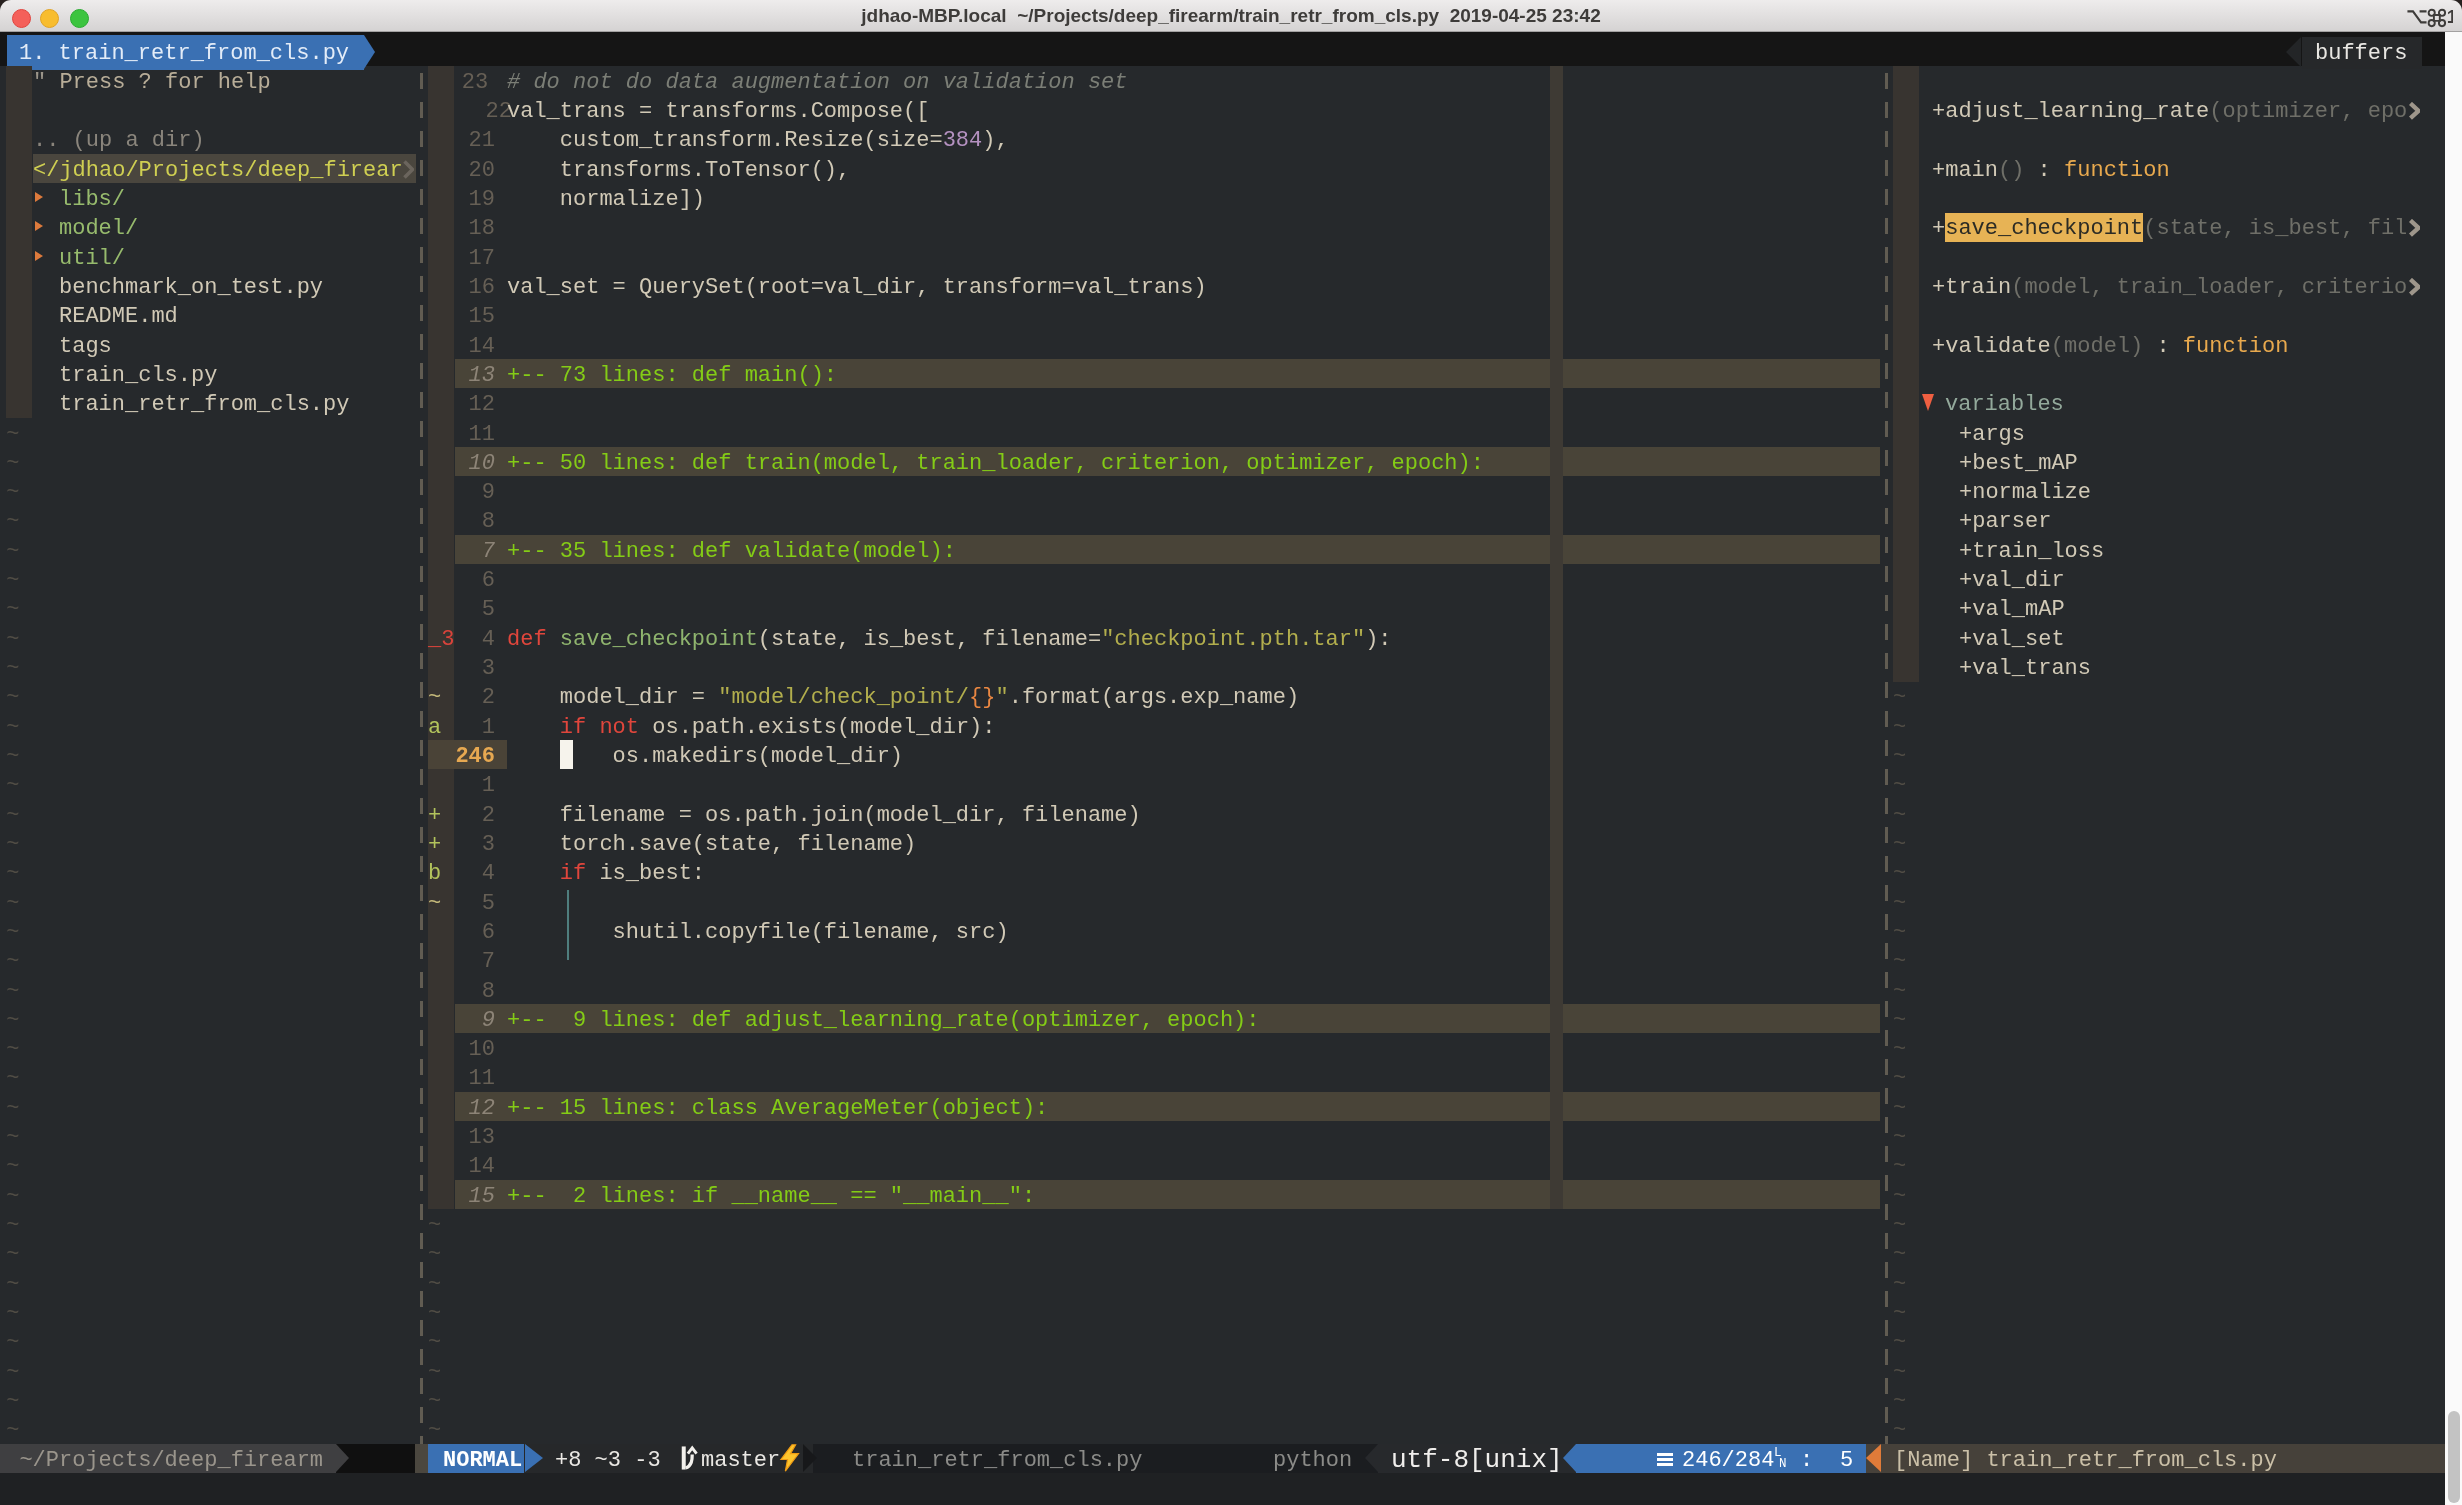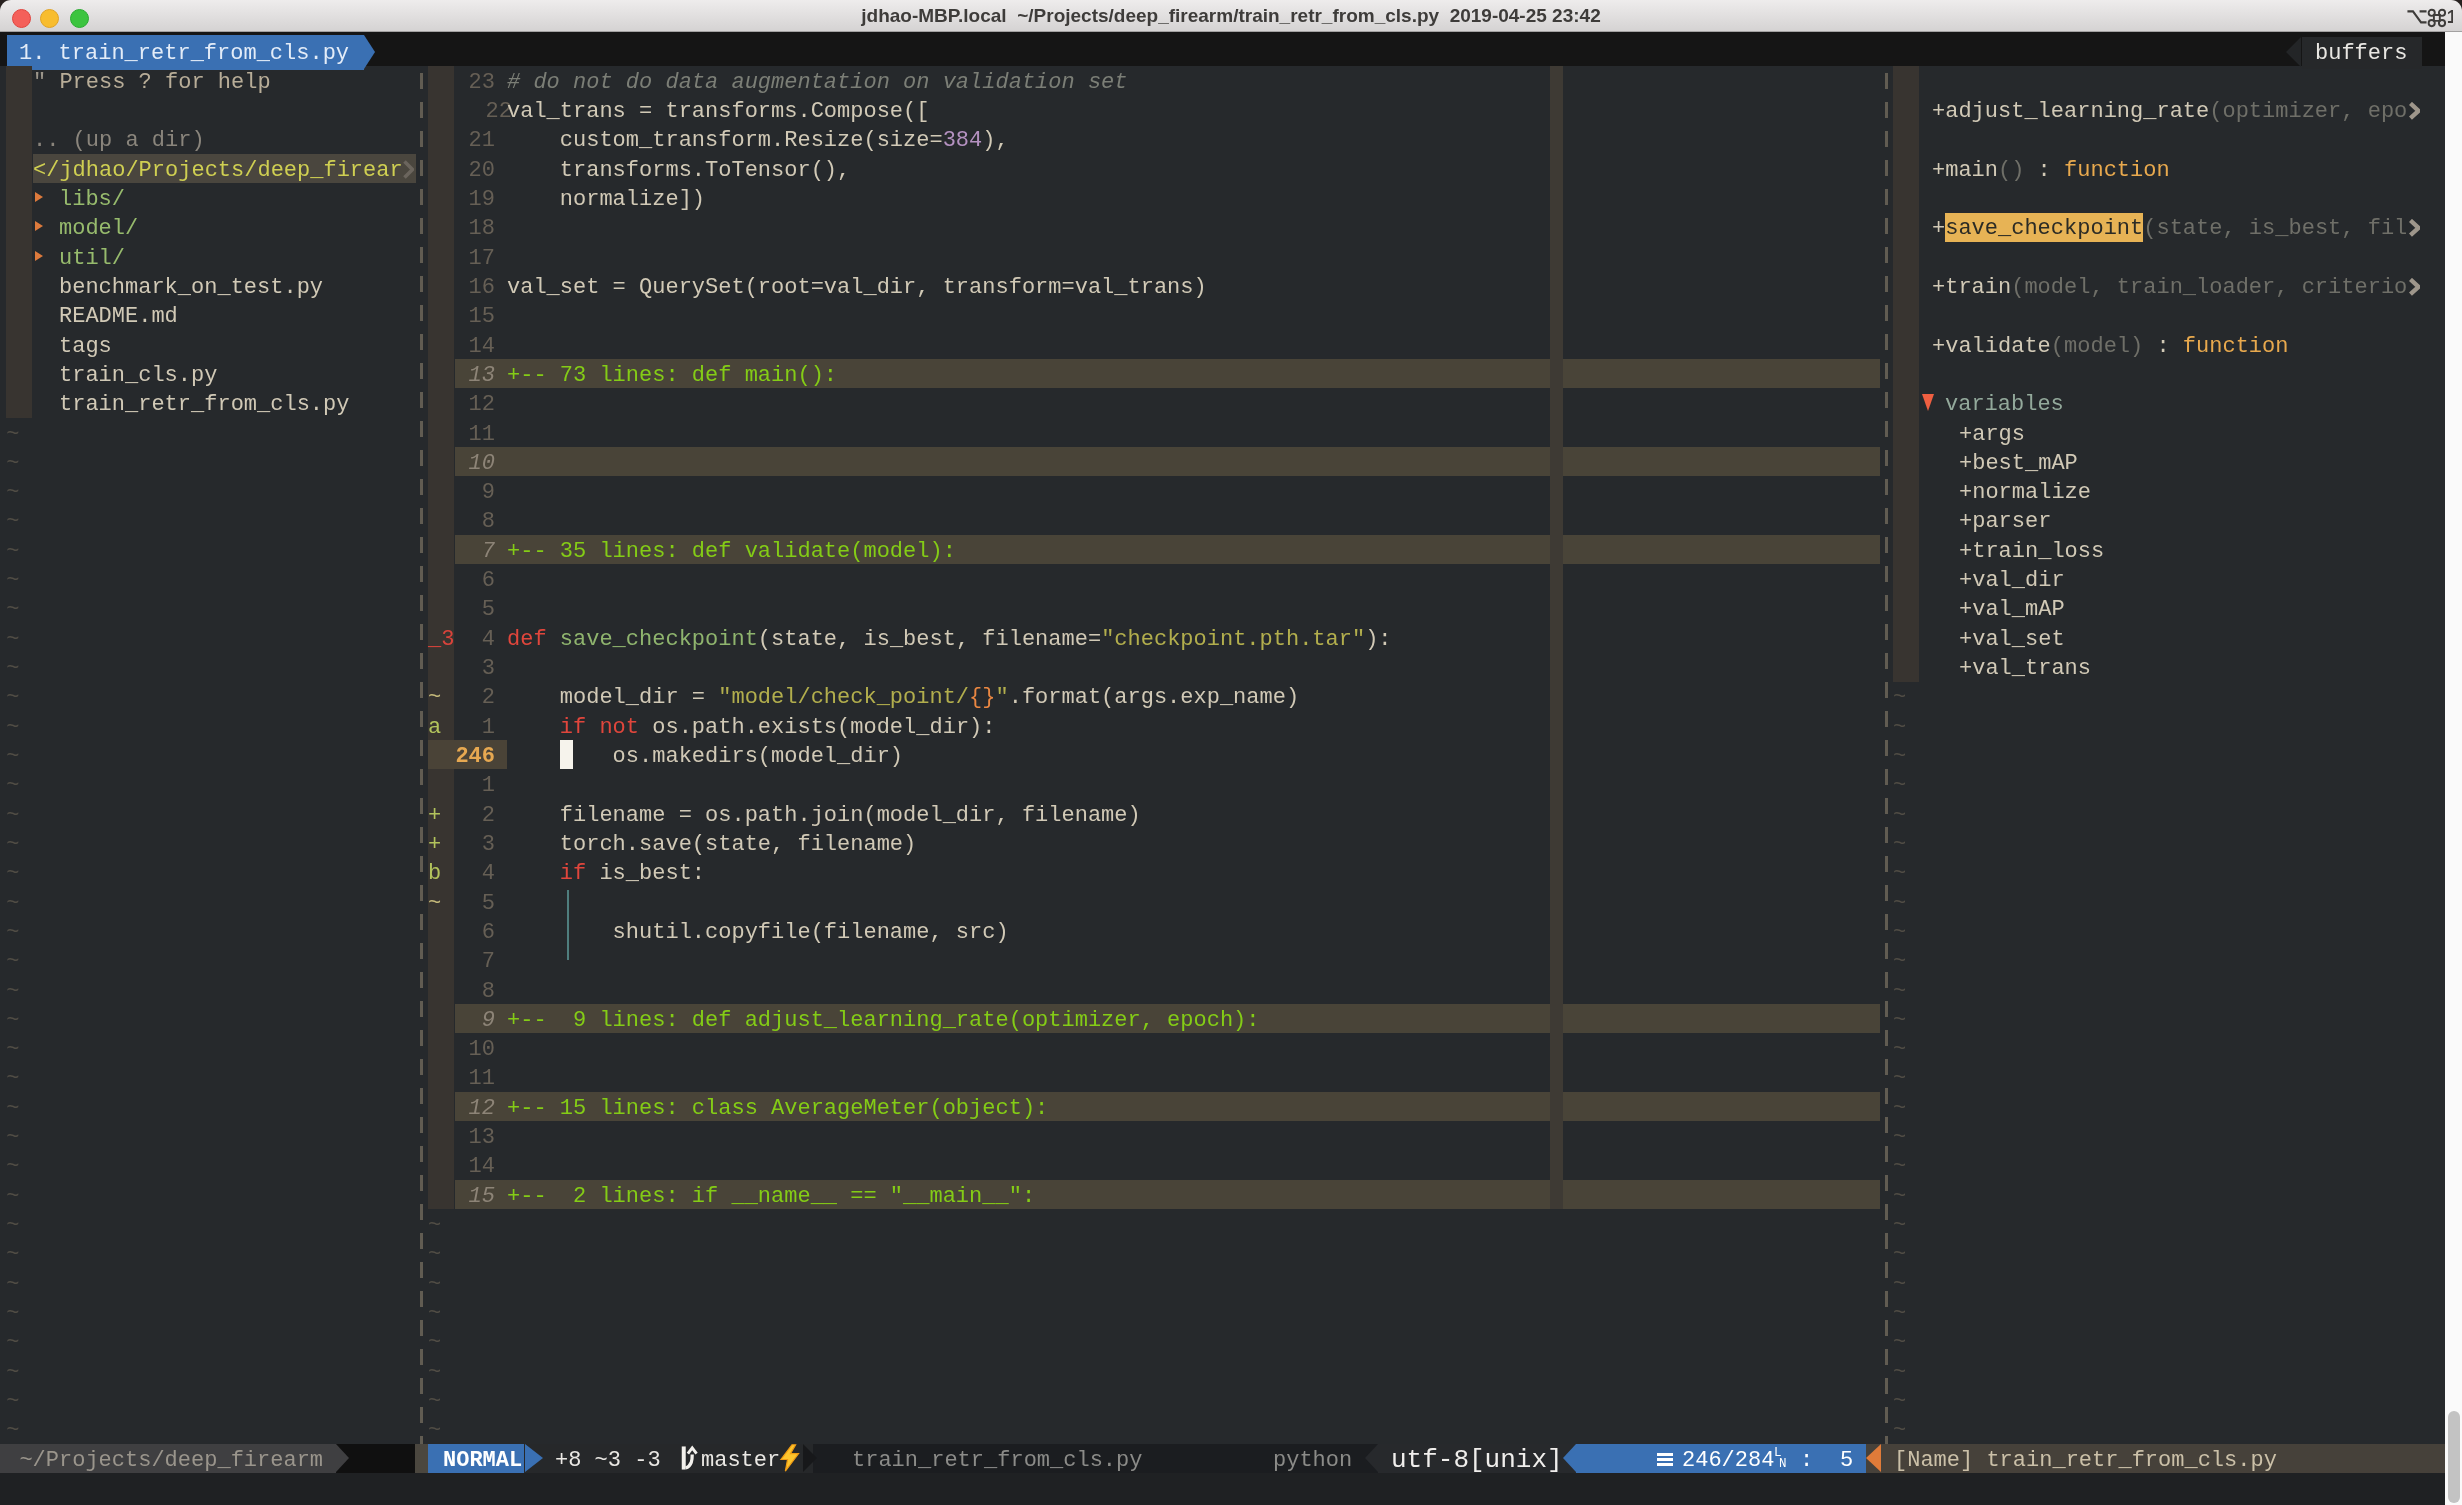--- a/index.html
+++ b/index.html
@@ -123,21 +123,21 @@
 <div class="r tild" style="left:6.2px;top:1152px">~</div>
 <div class="r tild" style="left:6.2px;top:1182px">~</div>
 <div class="r tild" style="left:6.2px;top:1211px">~</div>
 <div class="r tild" style="left:6.2px;top:1240px">~</div>
 <div class="r tild" style="left:6.2px;top:1270px">~</div>
 <div class="r tild" style="left:6.2px;top:1299px">~</div>
 <div class="r tild" style="left:6.2px;top:1328px">~</div>
 <div class="r tild" style="left:6.2px;top:1358px">~</div>
 <div class="r tild" style="left:6.2px;top:1387px">~</div>
 <div class="r tild" style="left:6.2px;top:1416px">~</div>
-<div class="r num" style="left:455px;top:68px;width:40px;text-align:right;">23</div>
+<div class="r num" style="left:455px;top:68px;width:40px;text-align:center;">23</div>
 <div class="r num" style="left:455px;top:97px;width:40px;text-align:right;margin-left:17px;">22</div>
 <div class="r num" style="left:455px;top:126px;width:40px;text-align:right;">21</div>
 <div class="r num" style="left:455px;top:156px;width:40px;text-align:right;">20</div>
 <div class="r num" style="left:455px;top:185px;width:40px;text-align:right;">19</div>
 <div class="r num" style="left:455px;top:214px;width:40px;text-align:right;">18</div>
 <div class="r num" style="left:455px;top:244px;width:40px;text-align:right;">17</div>
 <div class="r num" style="left:455px;top:273px;width:40px;text-align:right;">16</div>
 <div class="r num" style="left:455px;top:302px;width:40px;text-align:right;">15</div>
 <div class="r num" style="left:455px;top:332px;width:40px;text-align:right;">14</div>
 <div class="r fnum" style="left:455px;top:361px;width:40px;text-align:right;font-style:italic;">13</div>
@@ -192,20 +192,21 @@
 <div class="r fg" style="left:507px;top:918px">        shutil.copyfile(filename, src)</div>
 <div class="r tild" style="left:428px;top:1211px">~</div>
 <div class="r tild" style="left:428px;top:1240px">~</div>
 <div class="r tild" style="left:428px;top:1270px">~</div>
 <div class="r tild" style="left:428px;top:1299px">~</div>
 <div class="r tild" style="left:428px;top:1328px">~</div>
 <div class="r tild" style="left:428px;top:1358px">~</div>
 <div class="r tild" style="left:428px;top:1387px">~</div>
 <div class="r tild" style="left:428px;top:1416px">~</div>
 <div class="r fold" style="left:507px;top:361px">+-- 73 lines: def main():</div>
+<div class="r fold" style="left:507px;top:449px">+-- 50 lines: def train(model, train_loader, criterion, optimizer, epoch):</div>
 <div class="r fold" style="left:507px;top:537px">+-- 35 lines: def validate(model):</div>
 <div class="r fold" style="left:507px;top:1006px">+--  9 lines: def adjust_learning_rate(optimizer, epoch):</div>
 <div class="r fold" style="left:507px;top:1094px">+-- 15 lines: class AverageMeter(object):</div>
 <div class="r fold" style="left:507px;top:1182px">+--  2 lines: if __name__ == "__main__":</div>
 <div class="r fg" style="left:1932px;top:97px">+adjust_learning_rate<span class="targ">(optimizer, epo</span></div>
 <svg style="position:absolute;left:2409px;top:102px" width="11" height="17.6" viewBox="0 0 15 24">
       <path d="M2 2 L13.0 12.0 L2 22.0" fill="none" stroke="#9e968b" stroke-width="6.0"></path>
     </svg>
 <div class="r fg" style="left:1932px;top:156px">+main<span class="targ">()</span> : <span class="tfn">function</span></div>
 <div class="r fg" style="left:1932px;top:214px">+<span style="color:#2b2b25">save_checkpoint</span><span class="targ">(state, is_best, fil</span></div>

